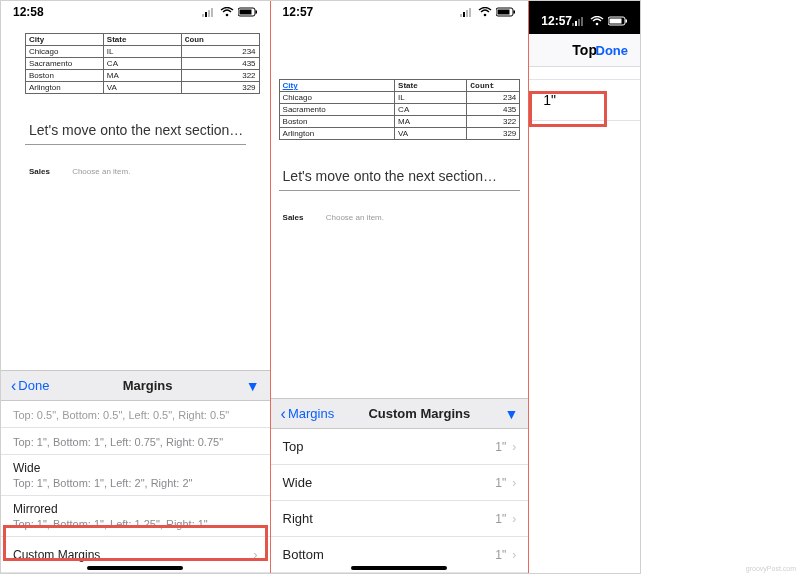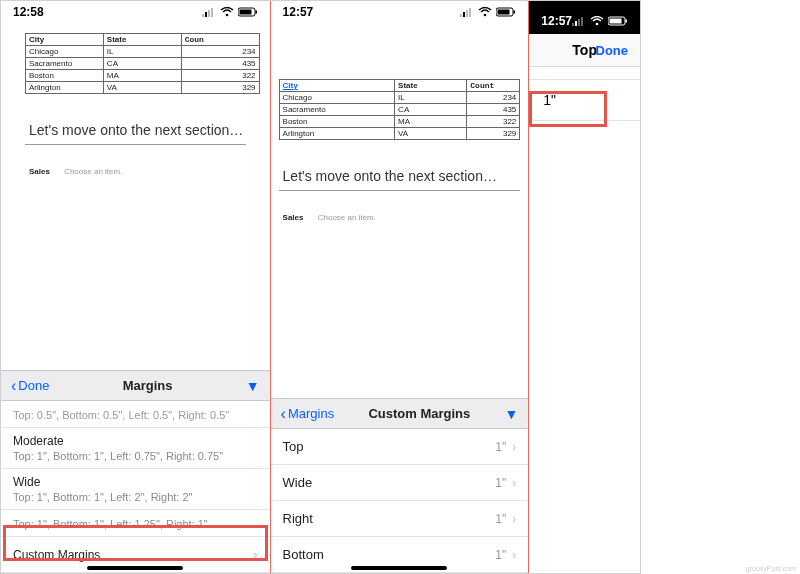--- a/index.html
+++ b/index.html
@@ -32,21 +32,21 @@
   th.col-count, td.col-count { text-align: left; }
   td.count { text-align: right; }
 
   .bodytext { margin: 28px 0 0 18px; font-size: 14px; color: #333; }
   .p2 .bodytext { margin-left: 4px; }
   .hr { border: none; border-top: 1px solid #999; margin: 6px 14px 0 14px; }
   .p2 .hr { margin: 6px 0 0 0; }
   .saleswrap { margin: 22px 0 0 18px; font-size: 8px; }
   .p2 .saleswrap { margin-left: 4px; }
   .sales-label { font-weight: 700; margin-top: 8px; }
-  .sales-choose { color: #9a9a9a; margin-left: 12px; }
+  .sales-choose { color: #9a9a9a; margin-left: 20px; }
 
   
   .sheet1 { margin-top: auto; border-top: 1px solid #c8c8c8; background: #f4f4f6; }
   .sheet-hdr { height: 30px; display: flex; align-items: center; justify-content: space-between; padding: 0 10px; border-bottom: 1px solid #c8c8c8; background: #ededef; }
   .back { color: #0a60ff; font-size: 13px; display: flex; align-items: center; gap: 2px; }
   .back .chev { font-size: 16px; line-height: 1; }
   .sheet-title { font-size: 13px; font-weight: 600; color: #222; }
   .dd { color: #0a60ff; font-size: 14px; }
   .optlist { background: #fff; }
   .opt { padding: 6px 12px; border-bottom: 1px solid #e3e3e5; }
@@ -160,28 +160,28 @@
           <span>Done</span>
         </span>
         <span class="sheet-title">Margins</span>
         <span class="dd">▼</span>
       </div>
       <div class="optlist">
         <div class="opt trunc">
           <div class="opt-sub">Top: 0.5", Bottom: 0.5", Left: 0.5", Right: 0.5"</div>
         </div>
         <div class="opt">
-          <div class="opt-title">Moderate</div>
           <div class="opt-sub">Top: 1", Bottom: 1", Left: 0.75", Right: 0.75"</div>
         </div>
         <div class="opt">
           <div class="opt-title">Wide</div>
           <div class="opt-sub">Top: 1", Bottom: 1", Left: 2", Right: 2"</div>
         </div>
         <div class="opt">
+          <div class="opt-title">Mirrored</div>
           <div class="opt-sub">Top: 1", Bottom: 1", Left: 1.25", Right: 1"</div>
         </div>
         <div class="opt custom">
           <span class="opt-title">Custom Margins</span>
           <span class="chev">›</span>
         </div>
       </div>
     </div>
     <div class="redbox1"></div>
     <div class="homebar"></div>

